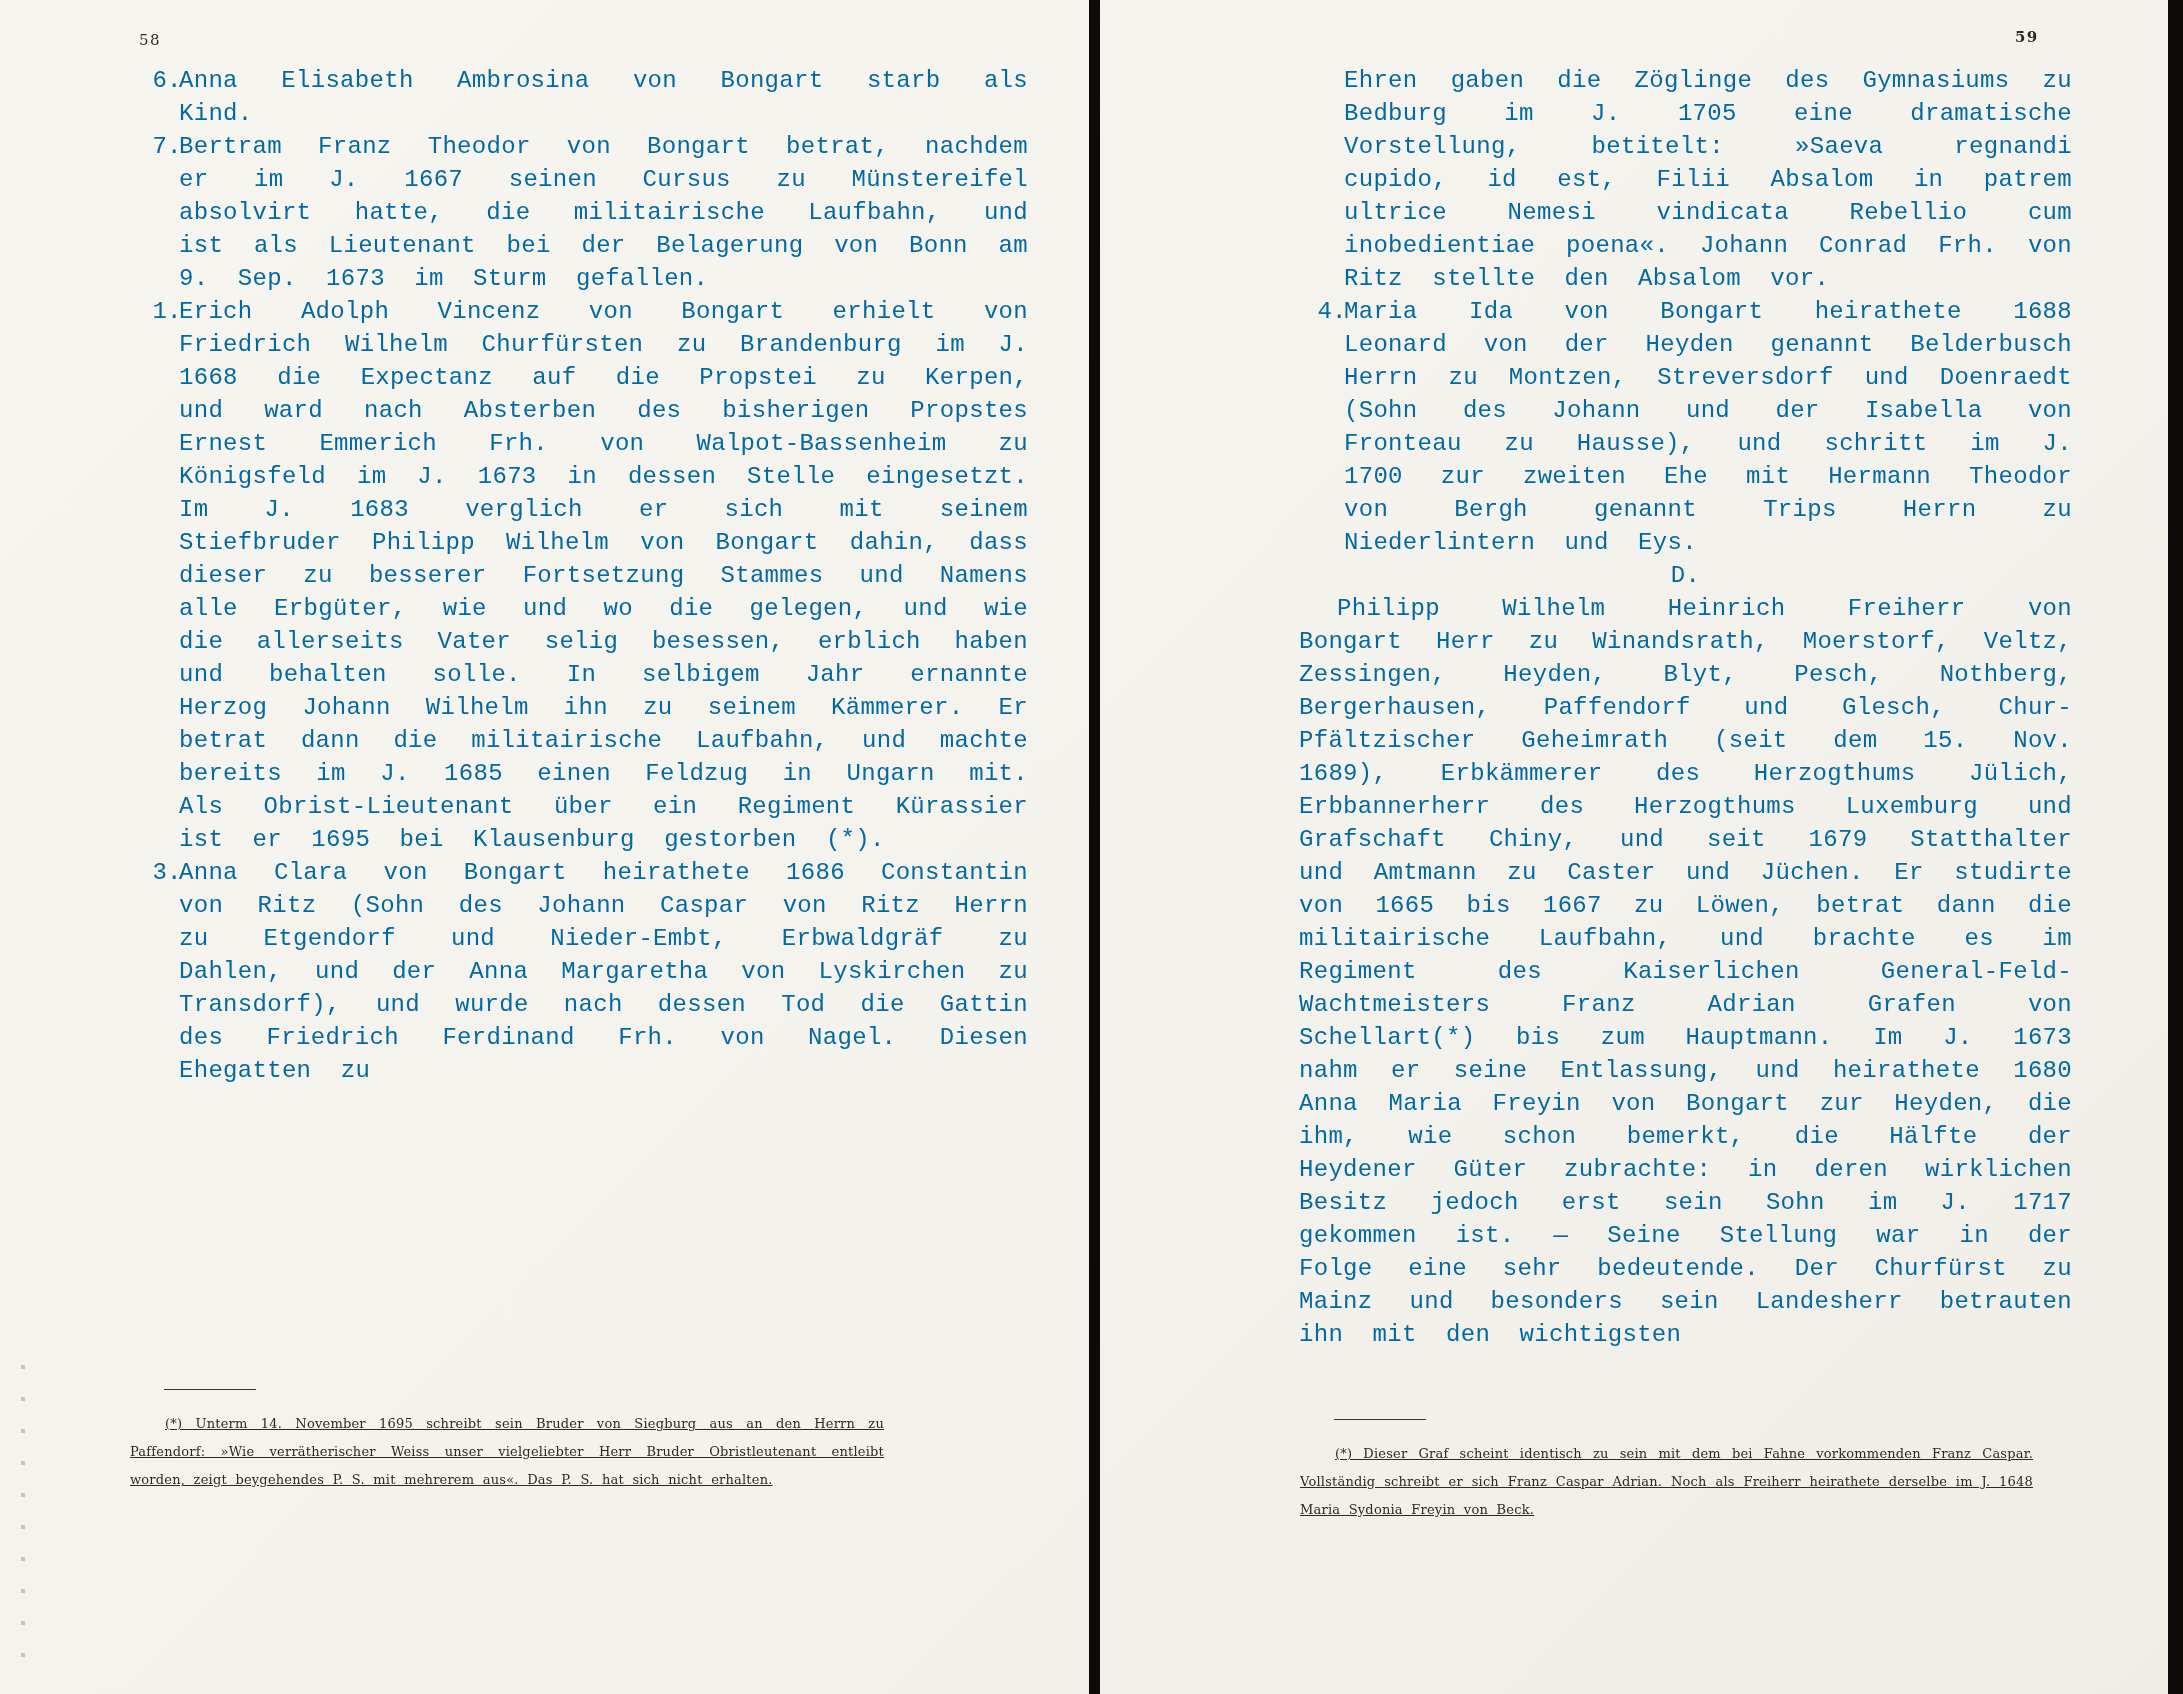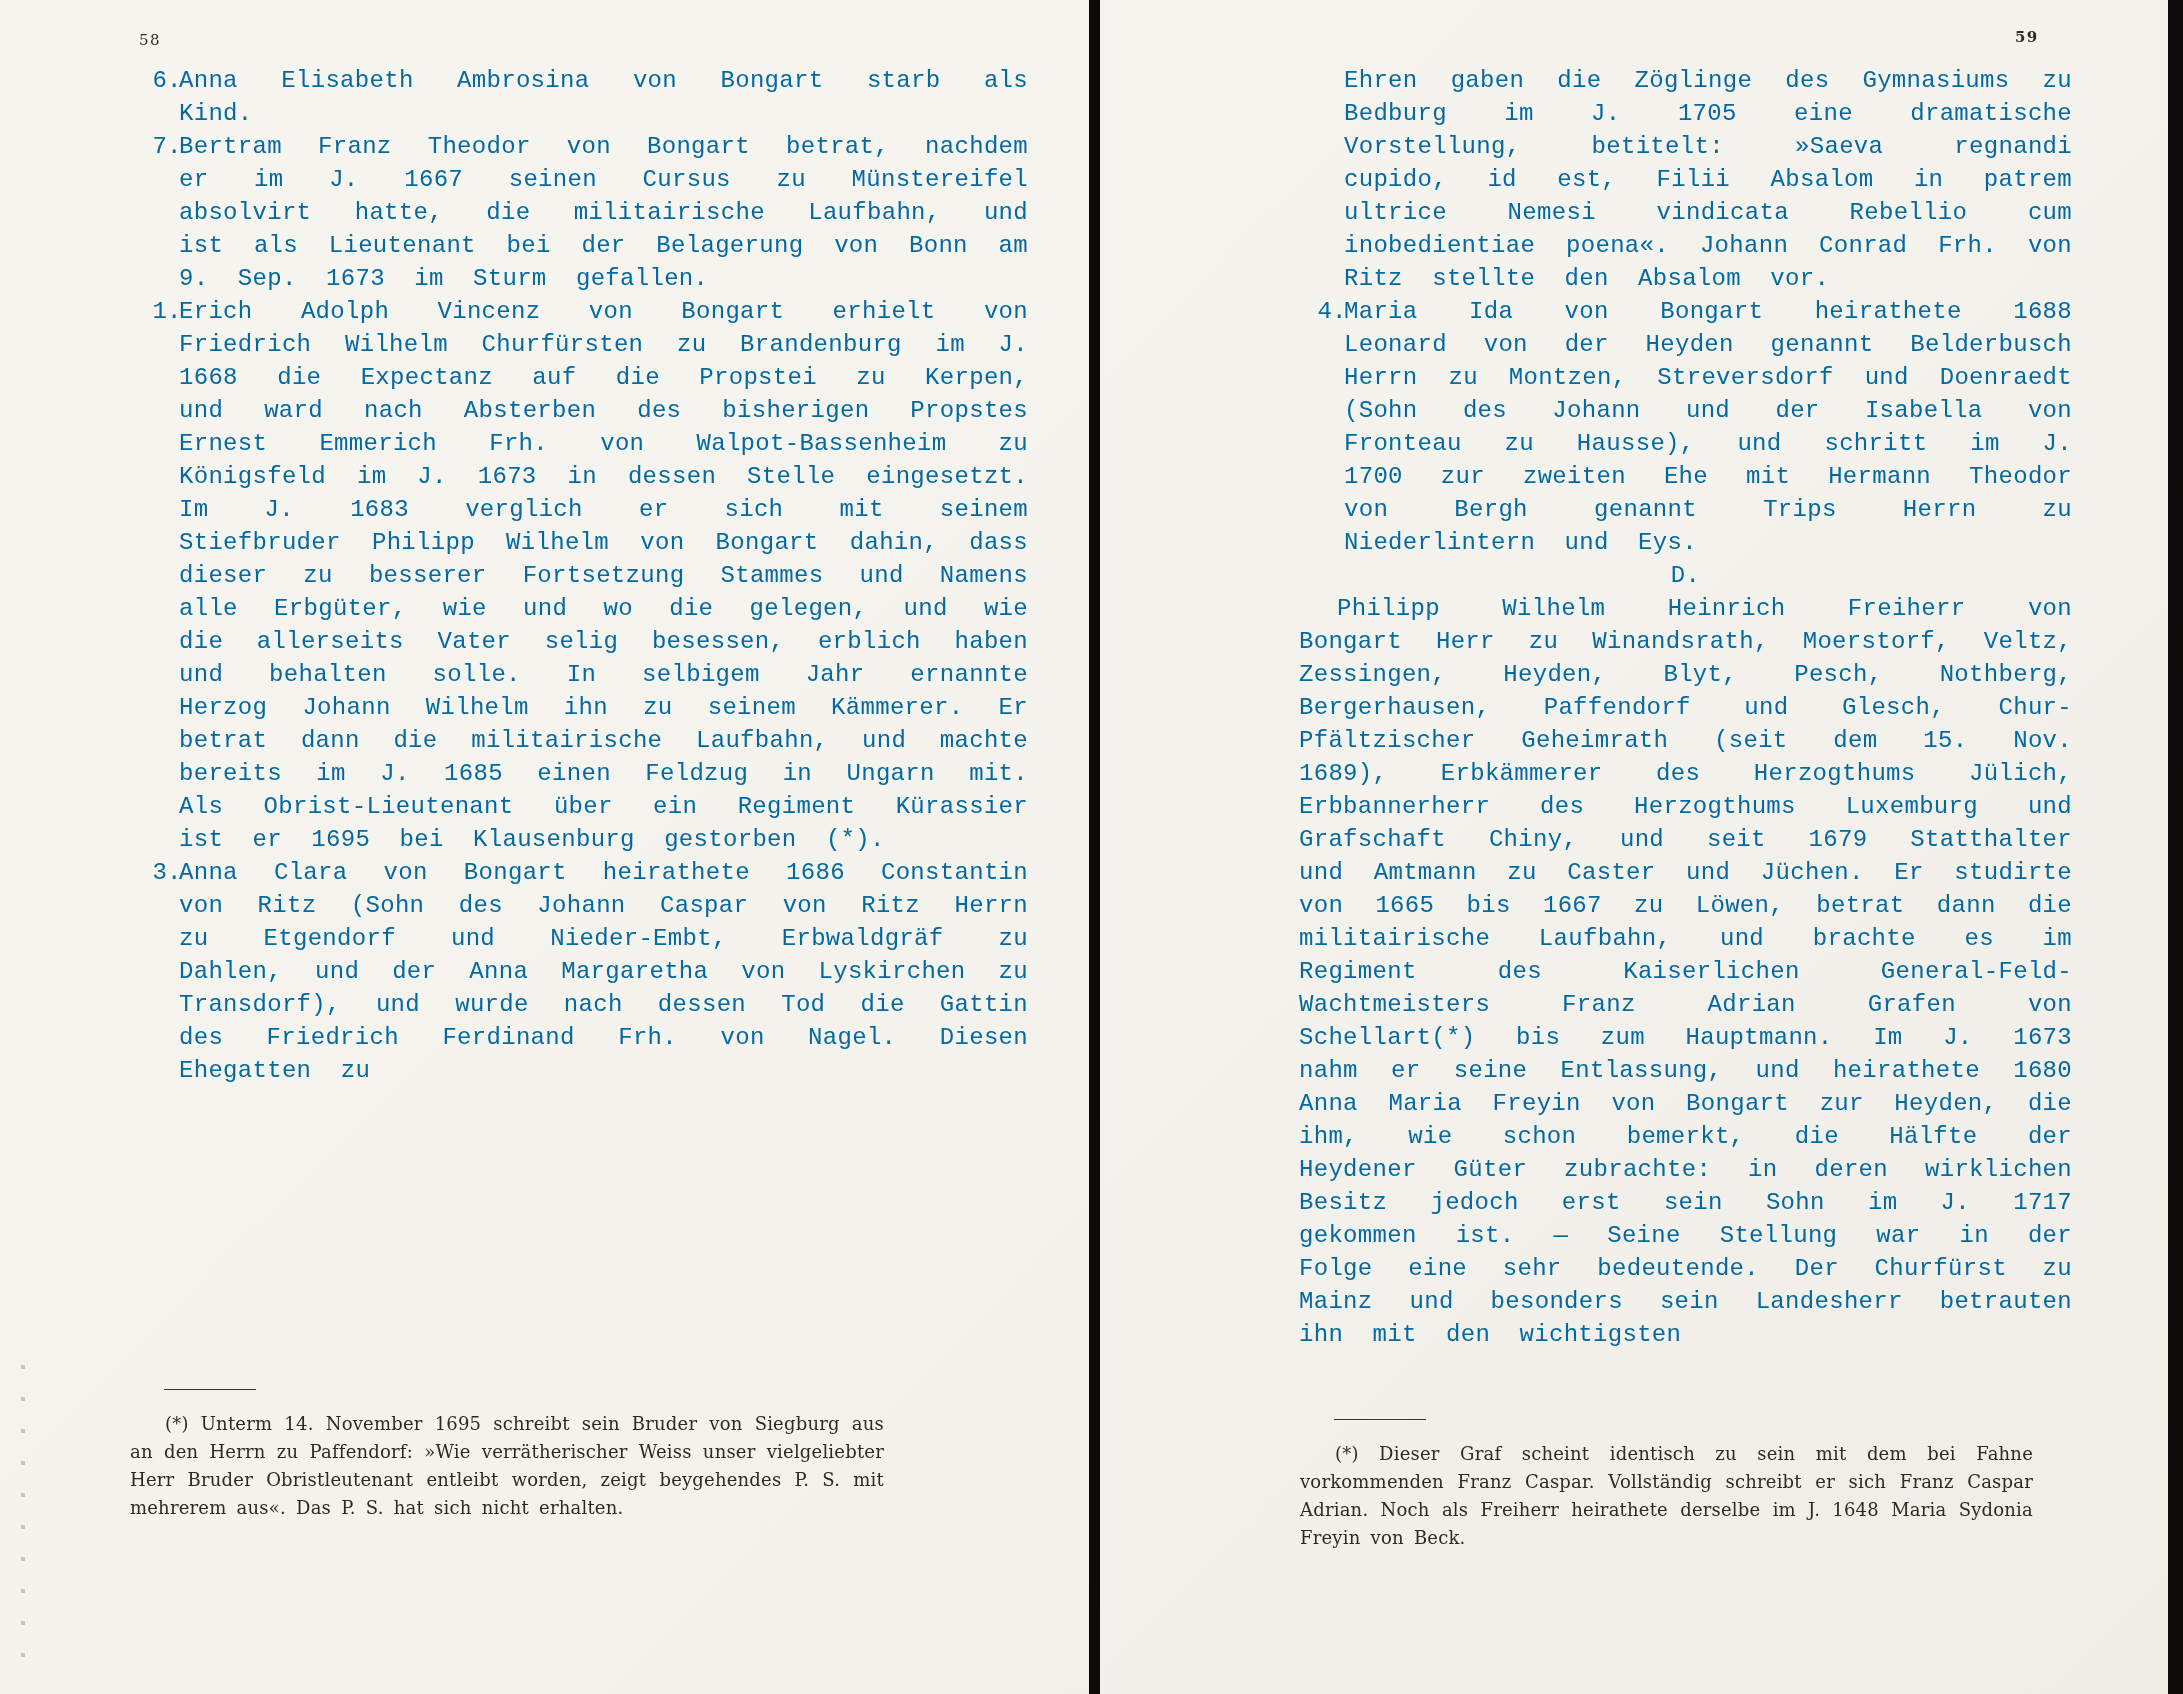--- a/index.html
+++ b/index.html
@@ -88,26 +88,27 @@
     padding-left: 45px;
   }
   .section-heading {
     text-align: center;
     text-indent: 0;
     word-spacing: 0;
   }
   
   .footnote-block {
     position: absolute;
-    font-size: 18px;
+    font-size: 13px;
     line-height: 28px;
     letter-spacing: 0.2px;
     word-spacing: 4.2px;
     text-align: justify;
     color: #2e2923;
+    text-decoration: underline;
   }
   .footnote-block.left-fn  { left: 130px;  top: 1389px; width: 754px; }
   .footnote-block.right-fn { left: 1300px; top: 1419px; width: 733px; }
   .footnote-rule {
     width: 92px;
     height: 1.4px;
     background: #3a352e;
     margin-left: 34px;
     margin-bottom: 19.6px;
   }

